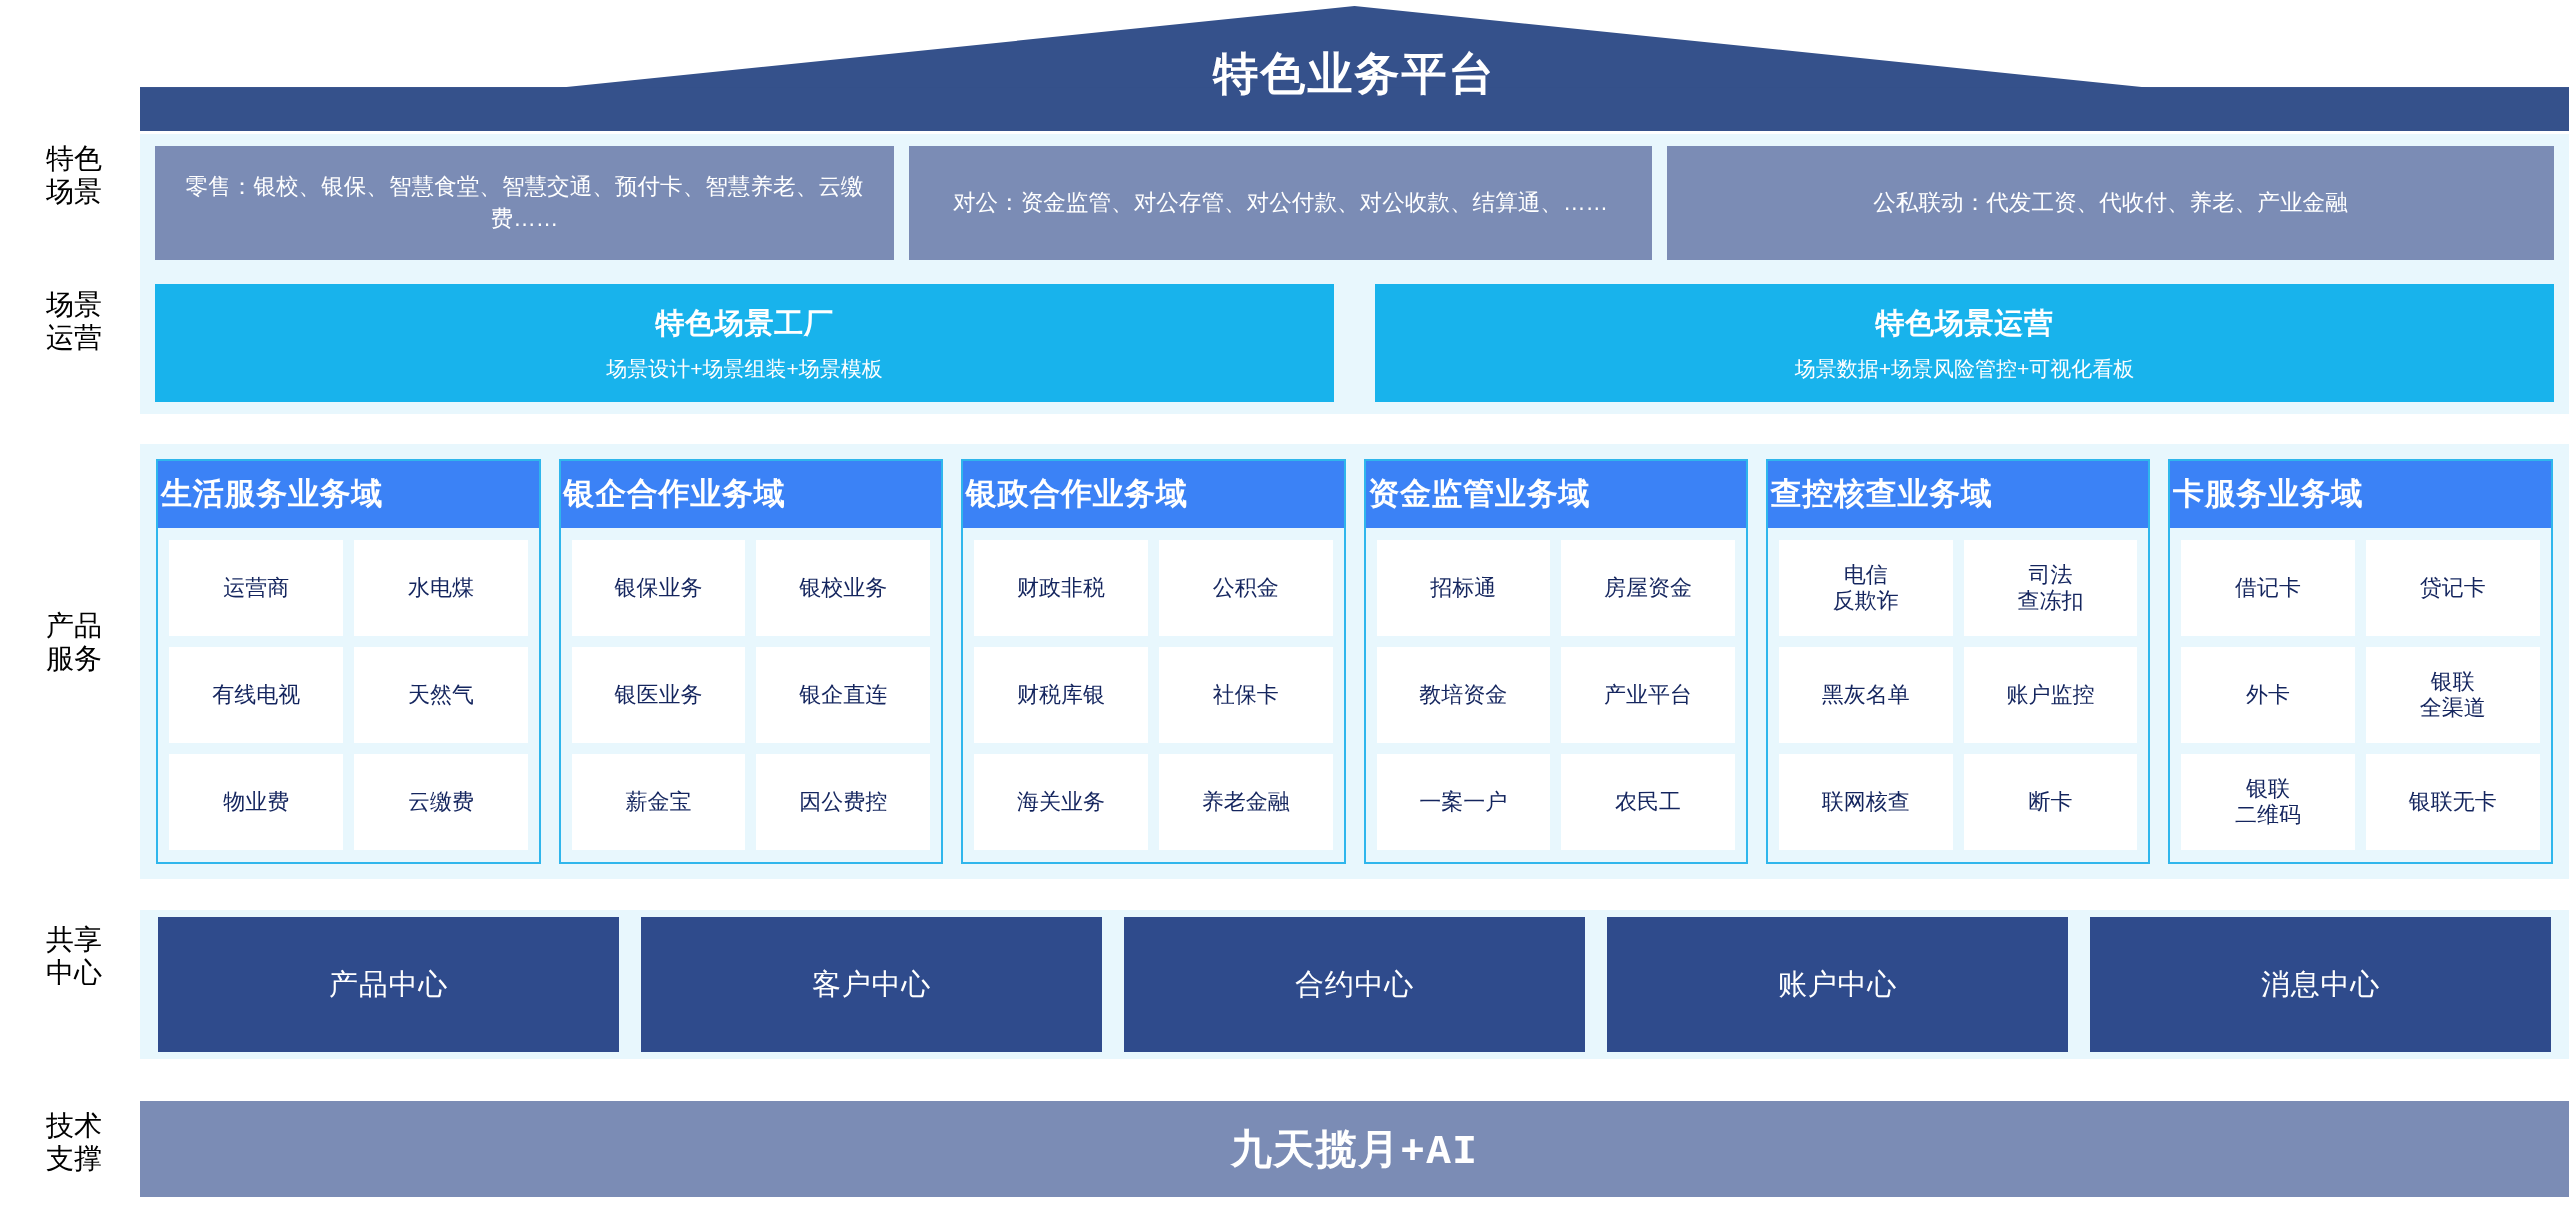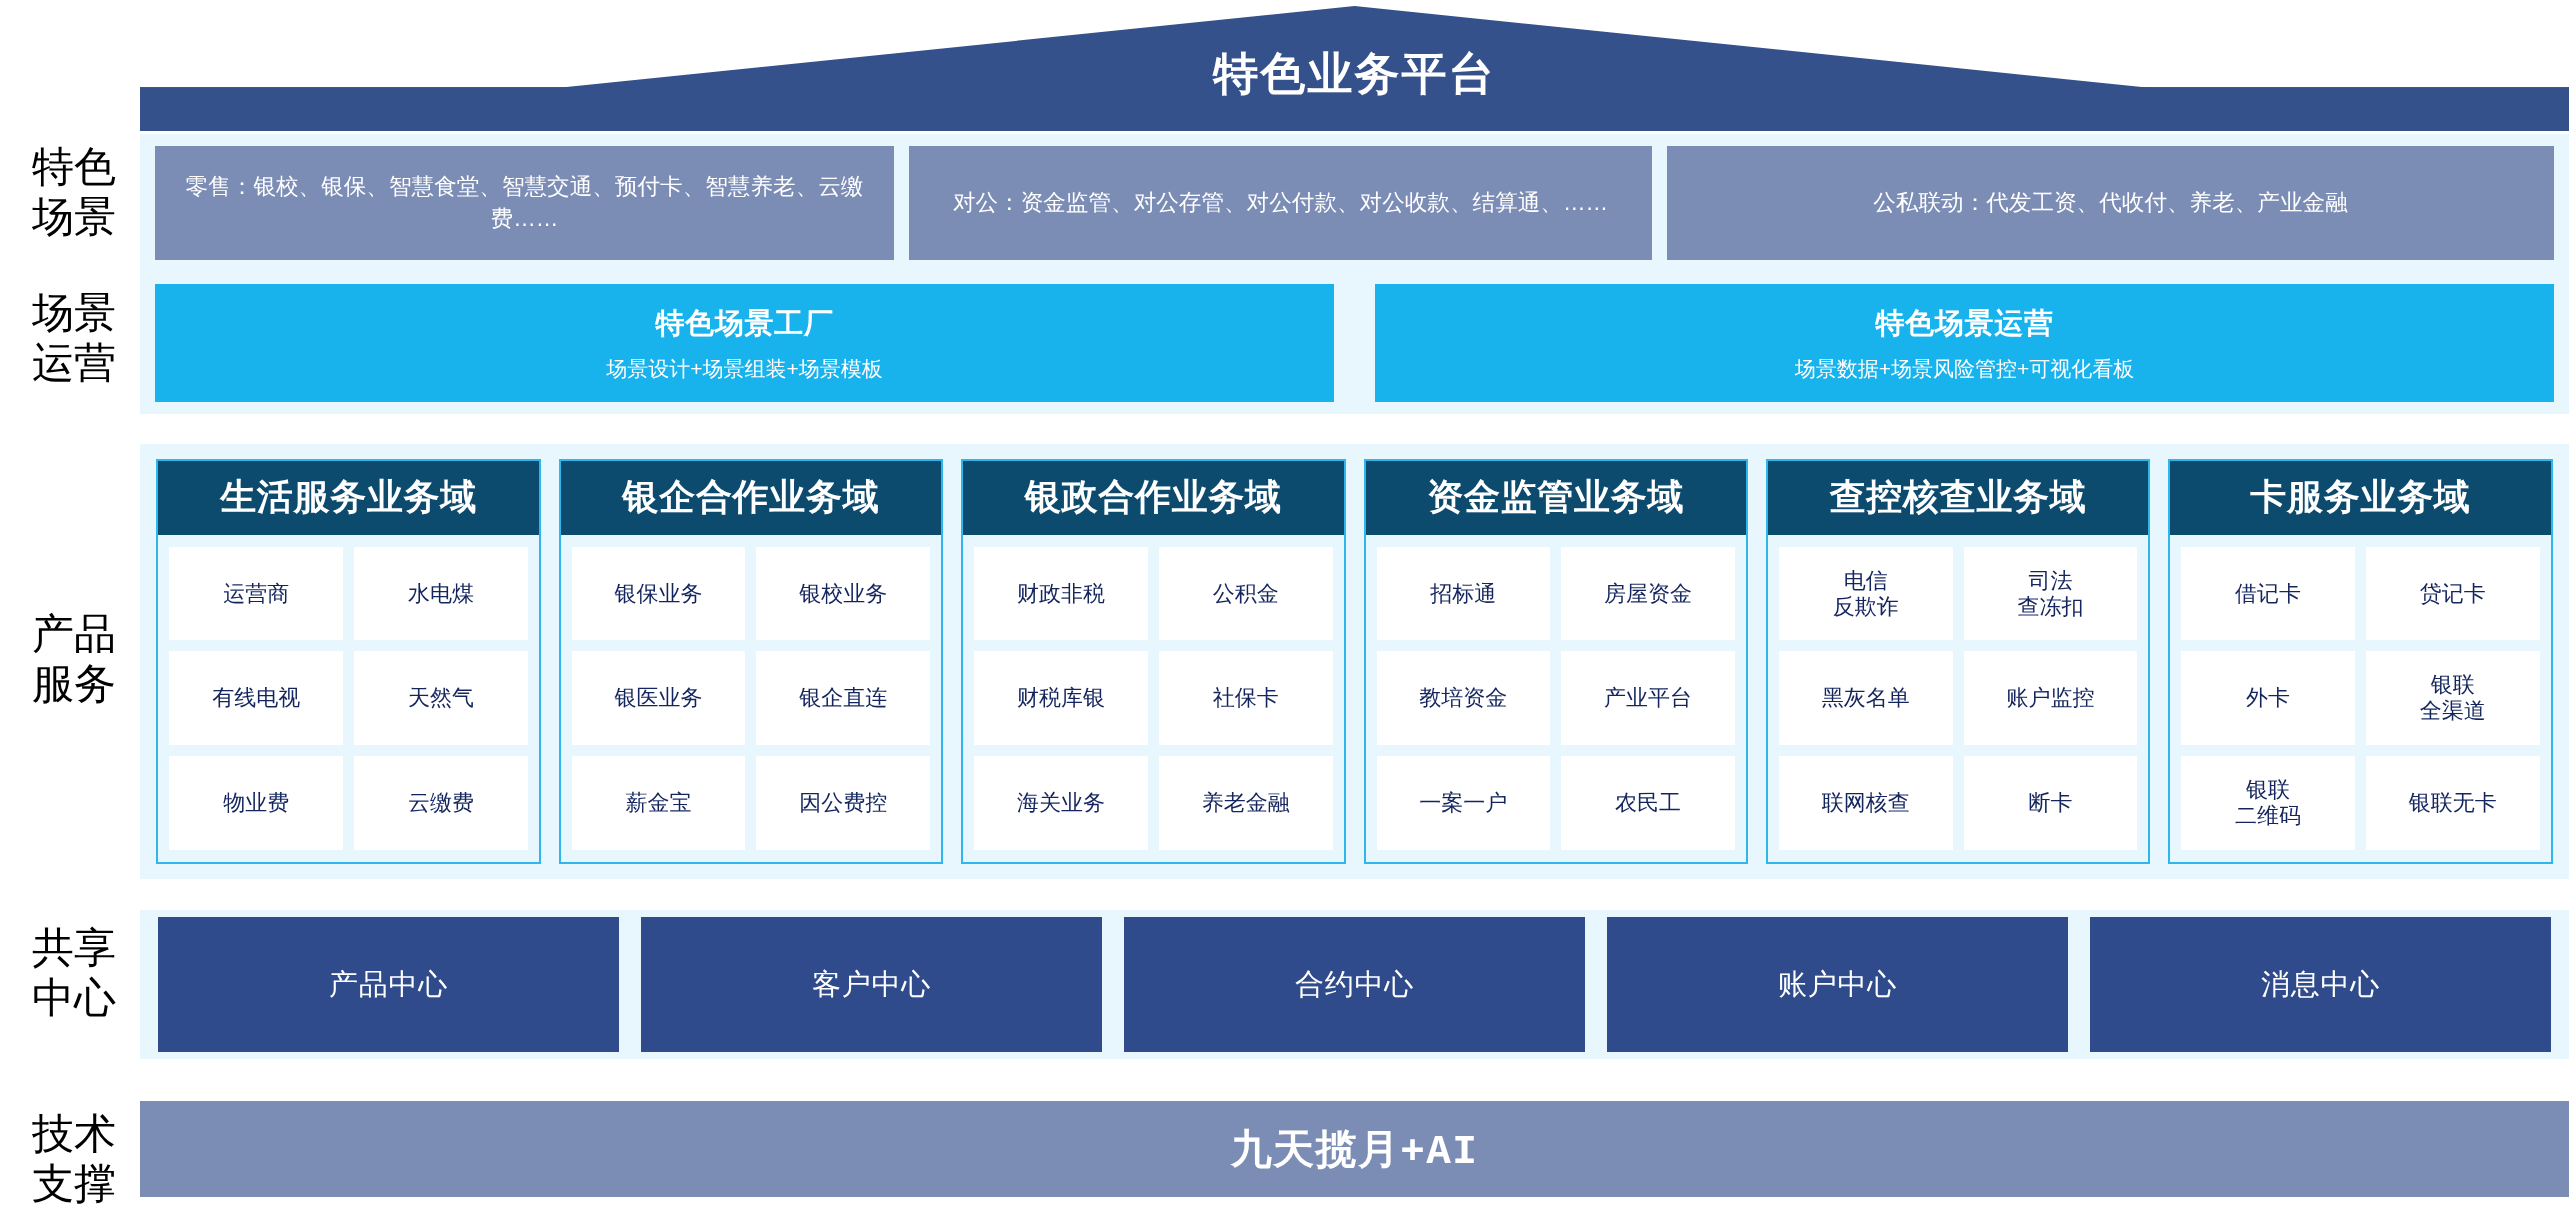--- a/index.html
+++ b/index.html
@@ -51,21 +51,21 @@
     letter-spacing: 2.1px;
     z-index: 2;
   }
 
   
   .row-label {
     position: absolute;
     left: 19px;
     width: 110px;
     text-align: center;
-    font-size: 42px;
+    font-size: 28px;
     font-weight: normal;
     line-height: 1.18;
     color: #000000;
   }
 
   
   .band {
     position: absolute;
     left: 140px;
     width: 2429px;
@@ -140,25 +140,25 @@
   }
   .domain-col {
     flex: 1 1 0;
     display: flex;
     flex-direction: column;
     border: 2.1px solid #2fb6ec;
     background: #e8f7fd;
     box-sizing: border-box;
   }
   .domain-head {
-    background: #0c4a6e;
-    color: #ffffff;
-    font-size: 36px;
+    background: #3b82f6;
+    color: #ffffff;
+    font-size: 31px;
     font-weight: bold;
-    text-align: center;
+    text-align: left;
     padding: 12.3px 2.7px;
     letter-spacing: 0.7px;
   }
   .domain-grid {
     flex: 1 1 auto;
     display: grid;
     grid-template-columns: 1fr 1fr;
     grid-template-rows: 1fr 1fr 1fr;
     gap: 11px 11px;
     padding: 12.3px 11px;

